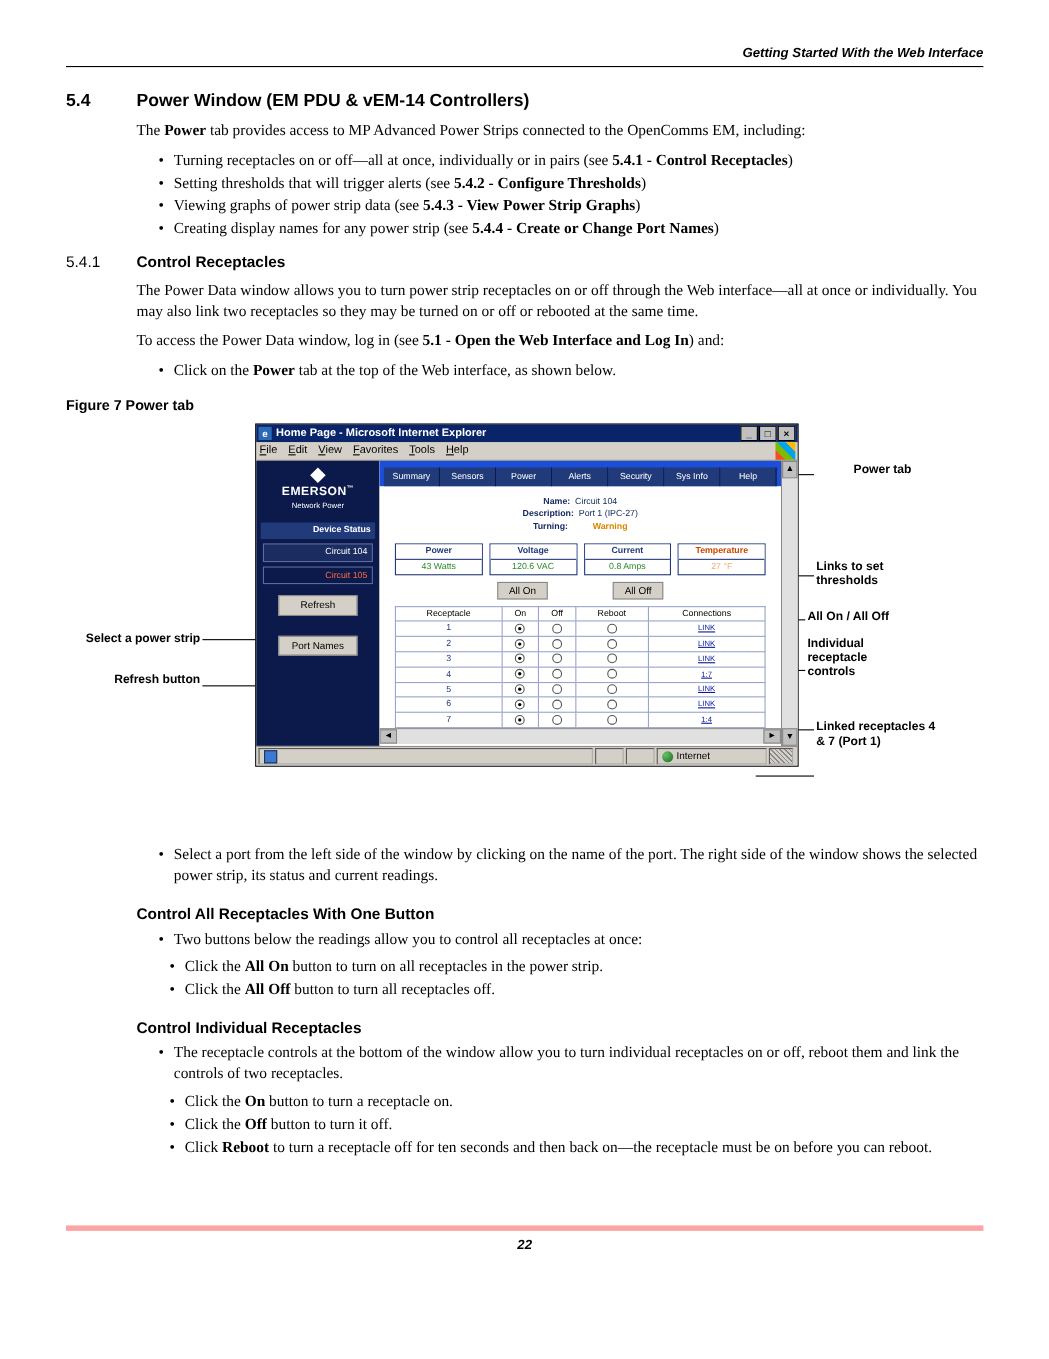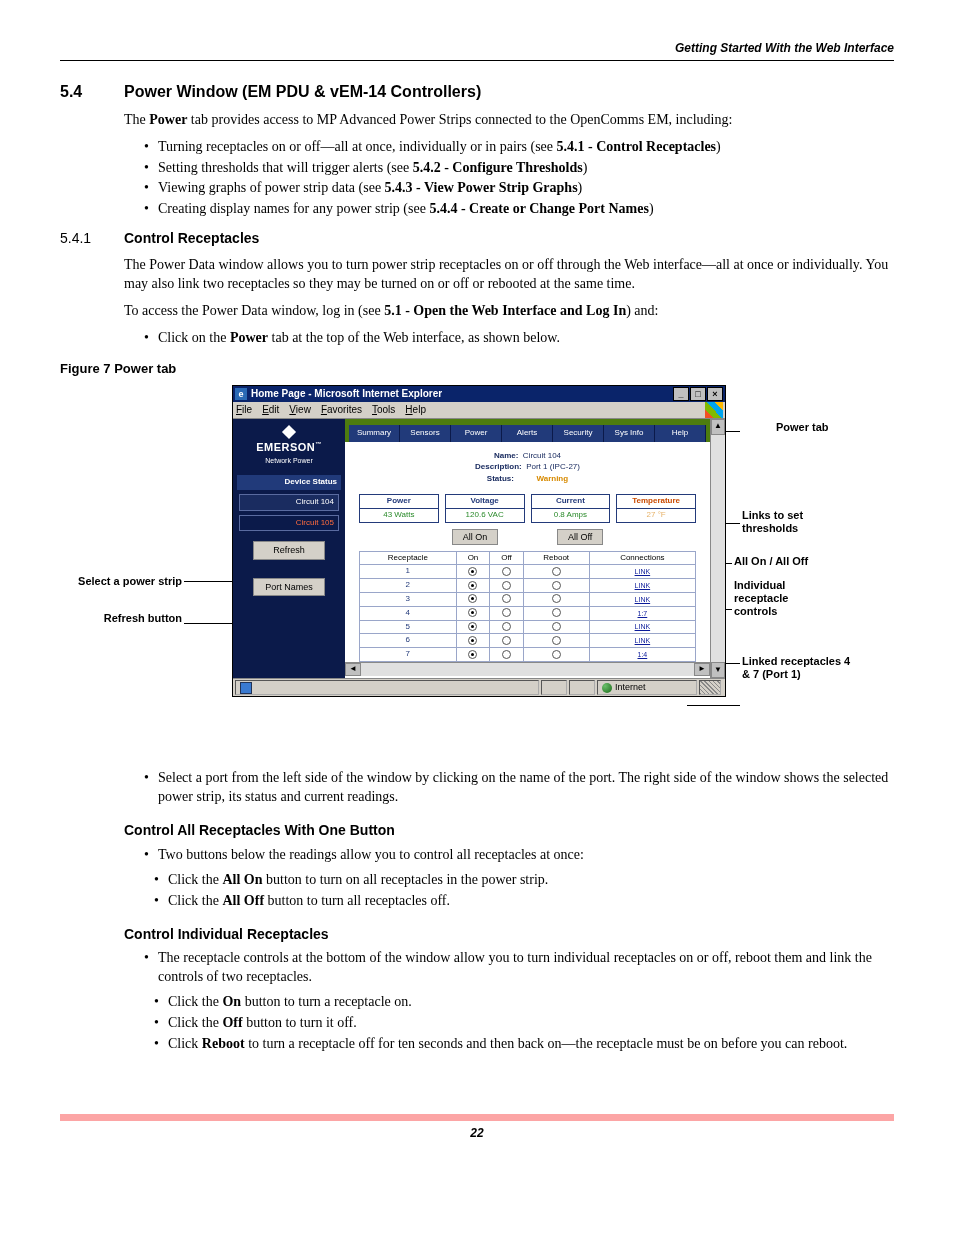--- a/index.html
+++ b/index.html
@@ -67,21 +67,21 @@
     font-weight: bold;
     font-size: 14px;
     margin: 14px 0 4px 0;
   }
   .page-num {
     text-align: center;
     font-family: Arial, Helvetica, sans-serif;
     font-weight: bold;
     font-style: italic;
     font-size: 12px;
-    border-top: 7px solid #fca5a5;
+    border-top: 5px solid #fca5a5;
     margin-top: 60px;
     padding-top: 4px;
   }
 
   
   .figure-wrap {
     position: relative;
     width: 830px;
     margin: 0 auto 14px auto;
     font-family: Arial, Helvetica, sans-serif;
@@ -173,21 +173,21 @@
   .circuit.active { color: #fff; background: #1a2c60; }
   .side-btn {
     display: block; margin: 10px auto 0 auto; width: 70px;
     background: #d4d0c8; border: 1px solid #888; color: #000;
     font-size: 9px; text-align: center; padding: 2px 0;
   }
   .right-pane {
     flex: 1; background: #fff; position: relative; padding-bottom: 2px;
   }
   .nav-tabs {
-    display: flex; background: #4d7c0f; padding: 6px 4px 0 4px; gap: 0;
+    display: flex; background: #1d4ed8; padding: 6px 4px 0 4px; gap: 0;
   }
   .nav-tab {
     flex: 1; background: #213a7a; color: #fff; font-size: 8px;
     text-align: center; padding: 3px 0; border-right: 1px solid #0b1a4a;
   }
   .info-block {
     text-align: center; font-size: 8px; color: #1a2c60; padding: 8px 0 4px 0;
   }
   .info-block .row { margin: 1px 0; }
   .info-block .k { font-weight: bold; }
@@ -341,21 +341,21 @@
             <span class="nav-tab">Alerts</span>
             <span class="nav-tab">Security</span>
             <span class="nav-tab">Sys Info</span>
             <span class="nav-tab">Help</span>
           </div>
         </div>
 
         <div class="info-block">
           <div class="row"><span class="k">Name:</span>&nbsp;&nbsp;<span>Circuit 104</span></div>
           <div class="row"><span class="k">Description:</span>&nbsp;&nbsp;<span>Port 1 (IPC-27)</span></div>
-          <div class="row"><span class="k">Status:</span>&nbsp;&nbsp;<span class="warn">Warning</span></div>
+          <div class="row"><span class="k">Turning:</span>&nbsp;&nbsp;<span class="warn">Warning</span></div>
         </div>
 
         <div class="metrics">
           <div class="metric">
             <div class="mh">Power</div>
             <div class="mv">43 Watts</div>
           </div>
           <div class="metric">
             <div class="mh">Voltage</div>
             <div class="mv">120.6 VAC</div>

